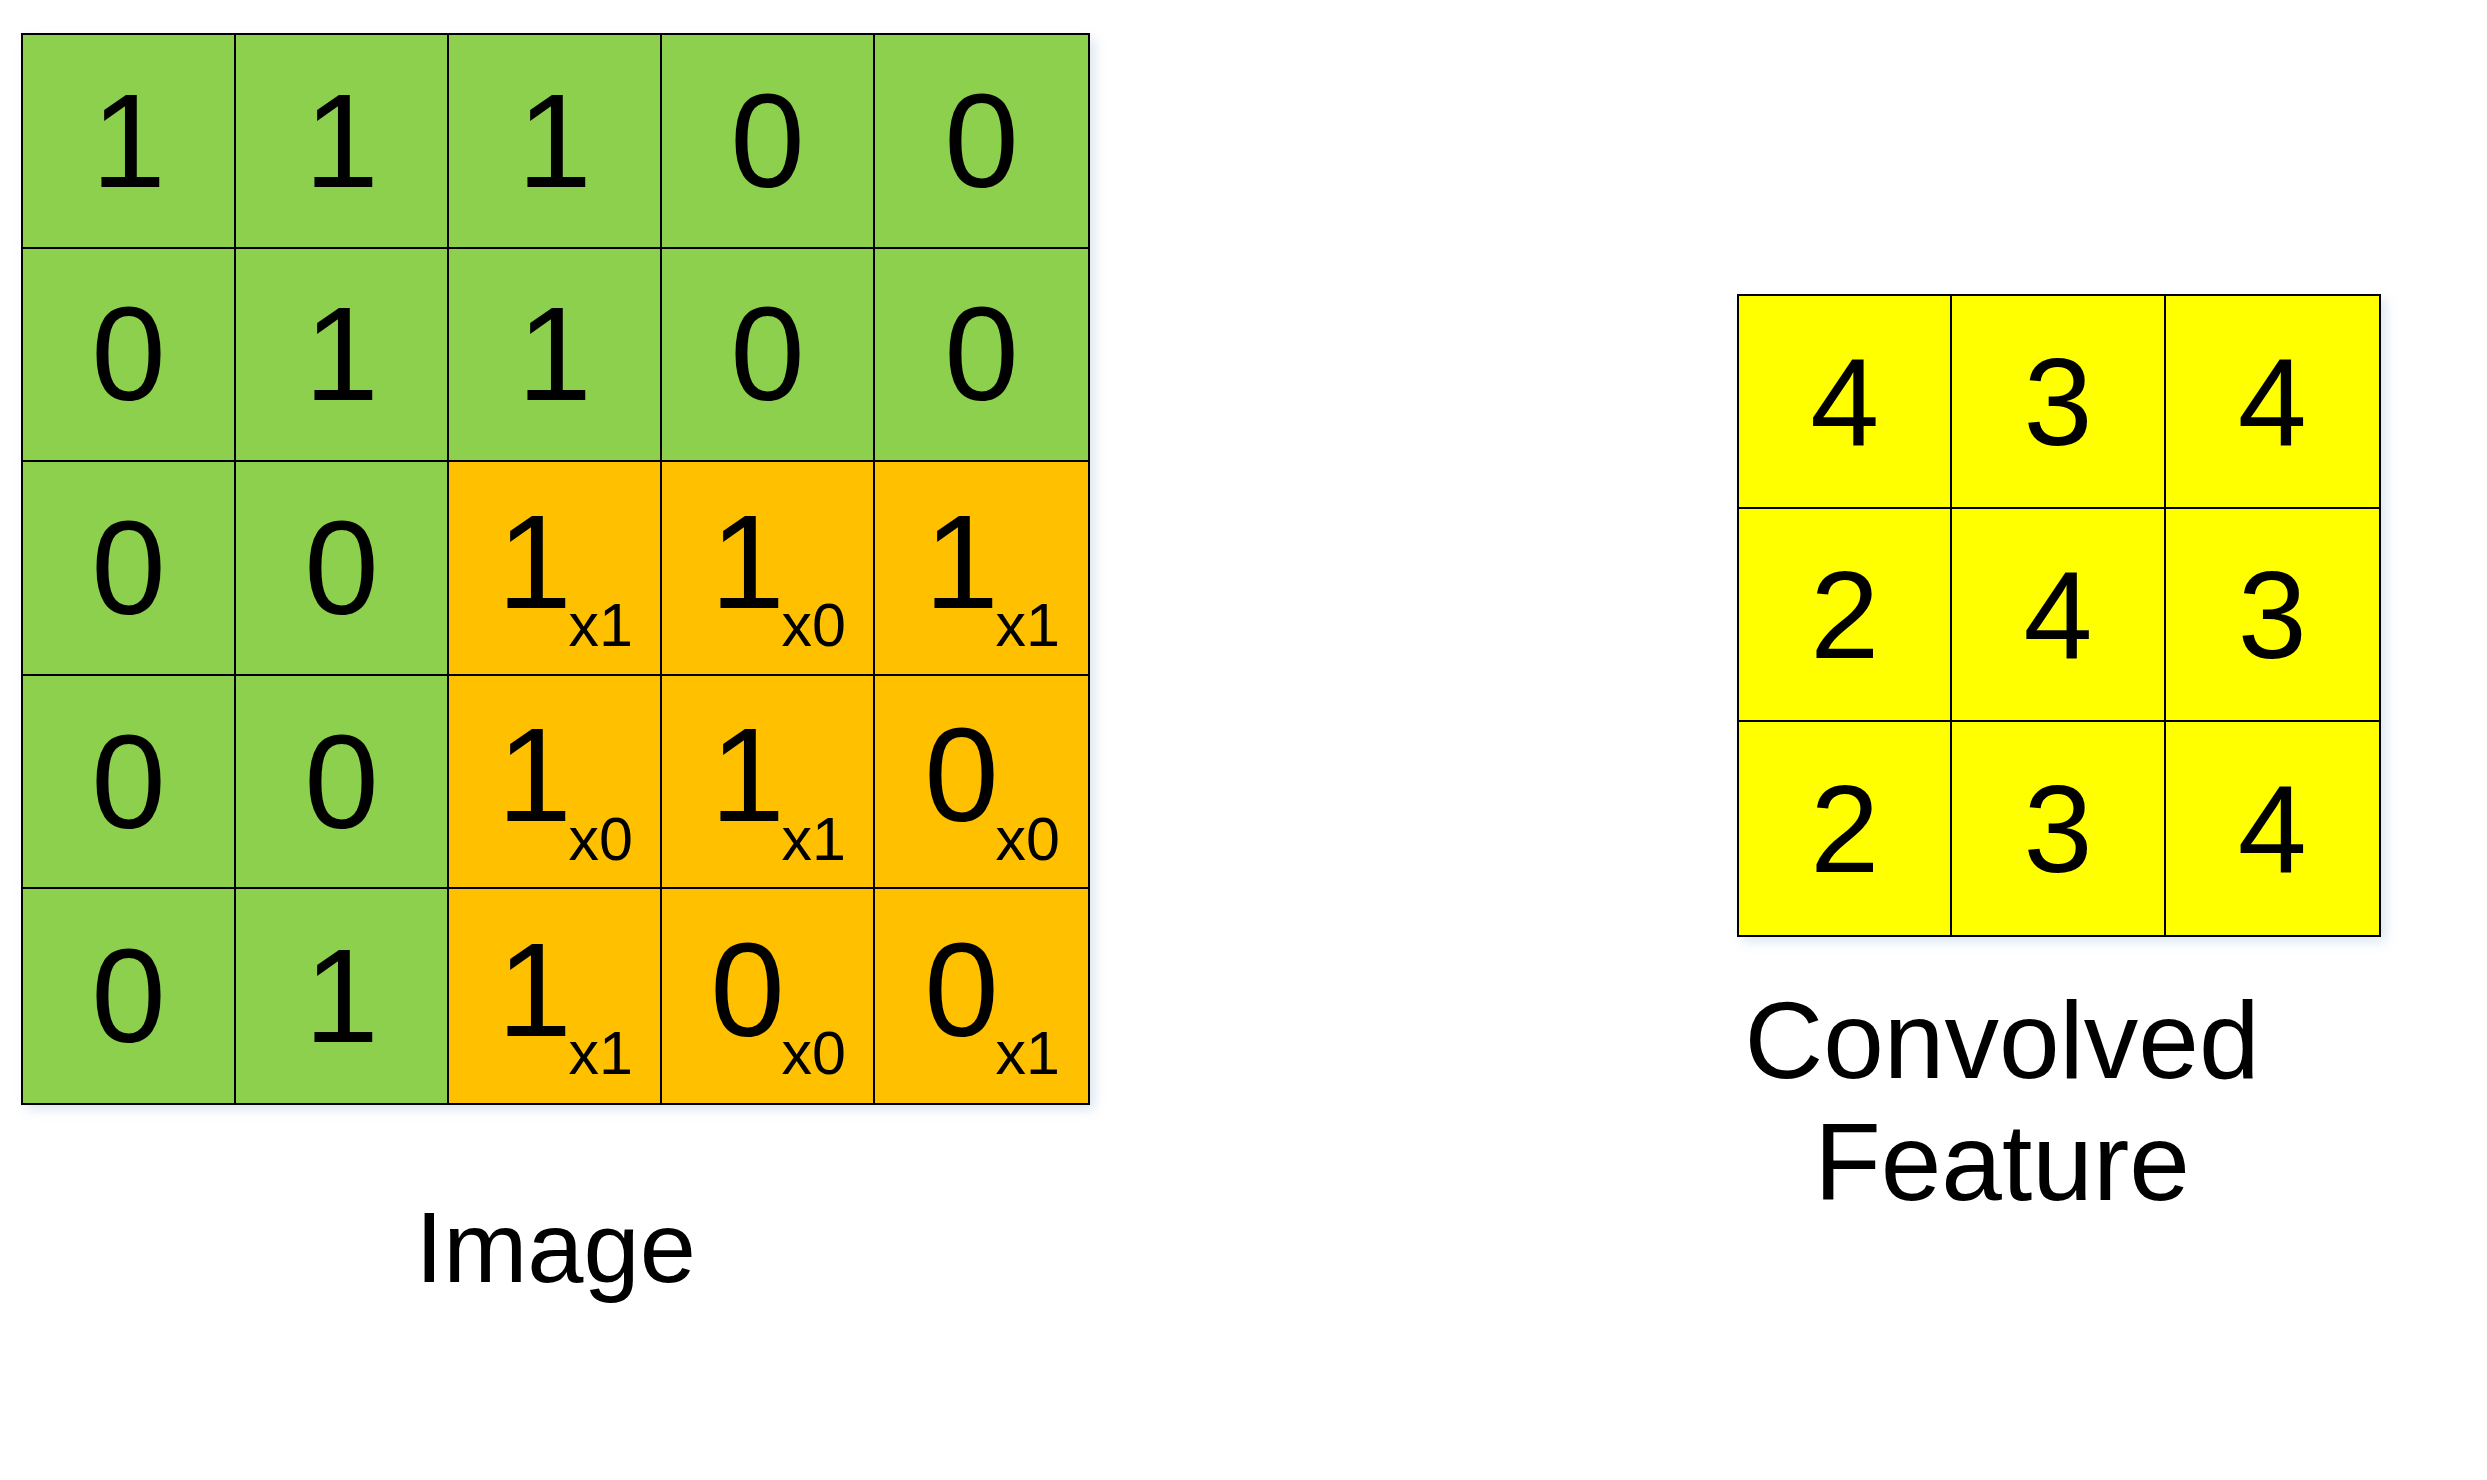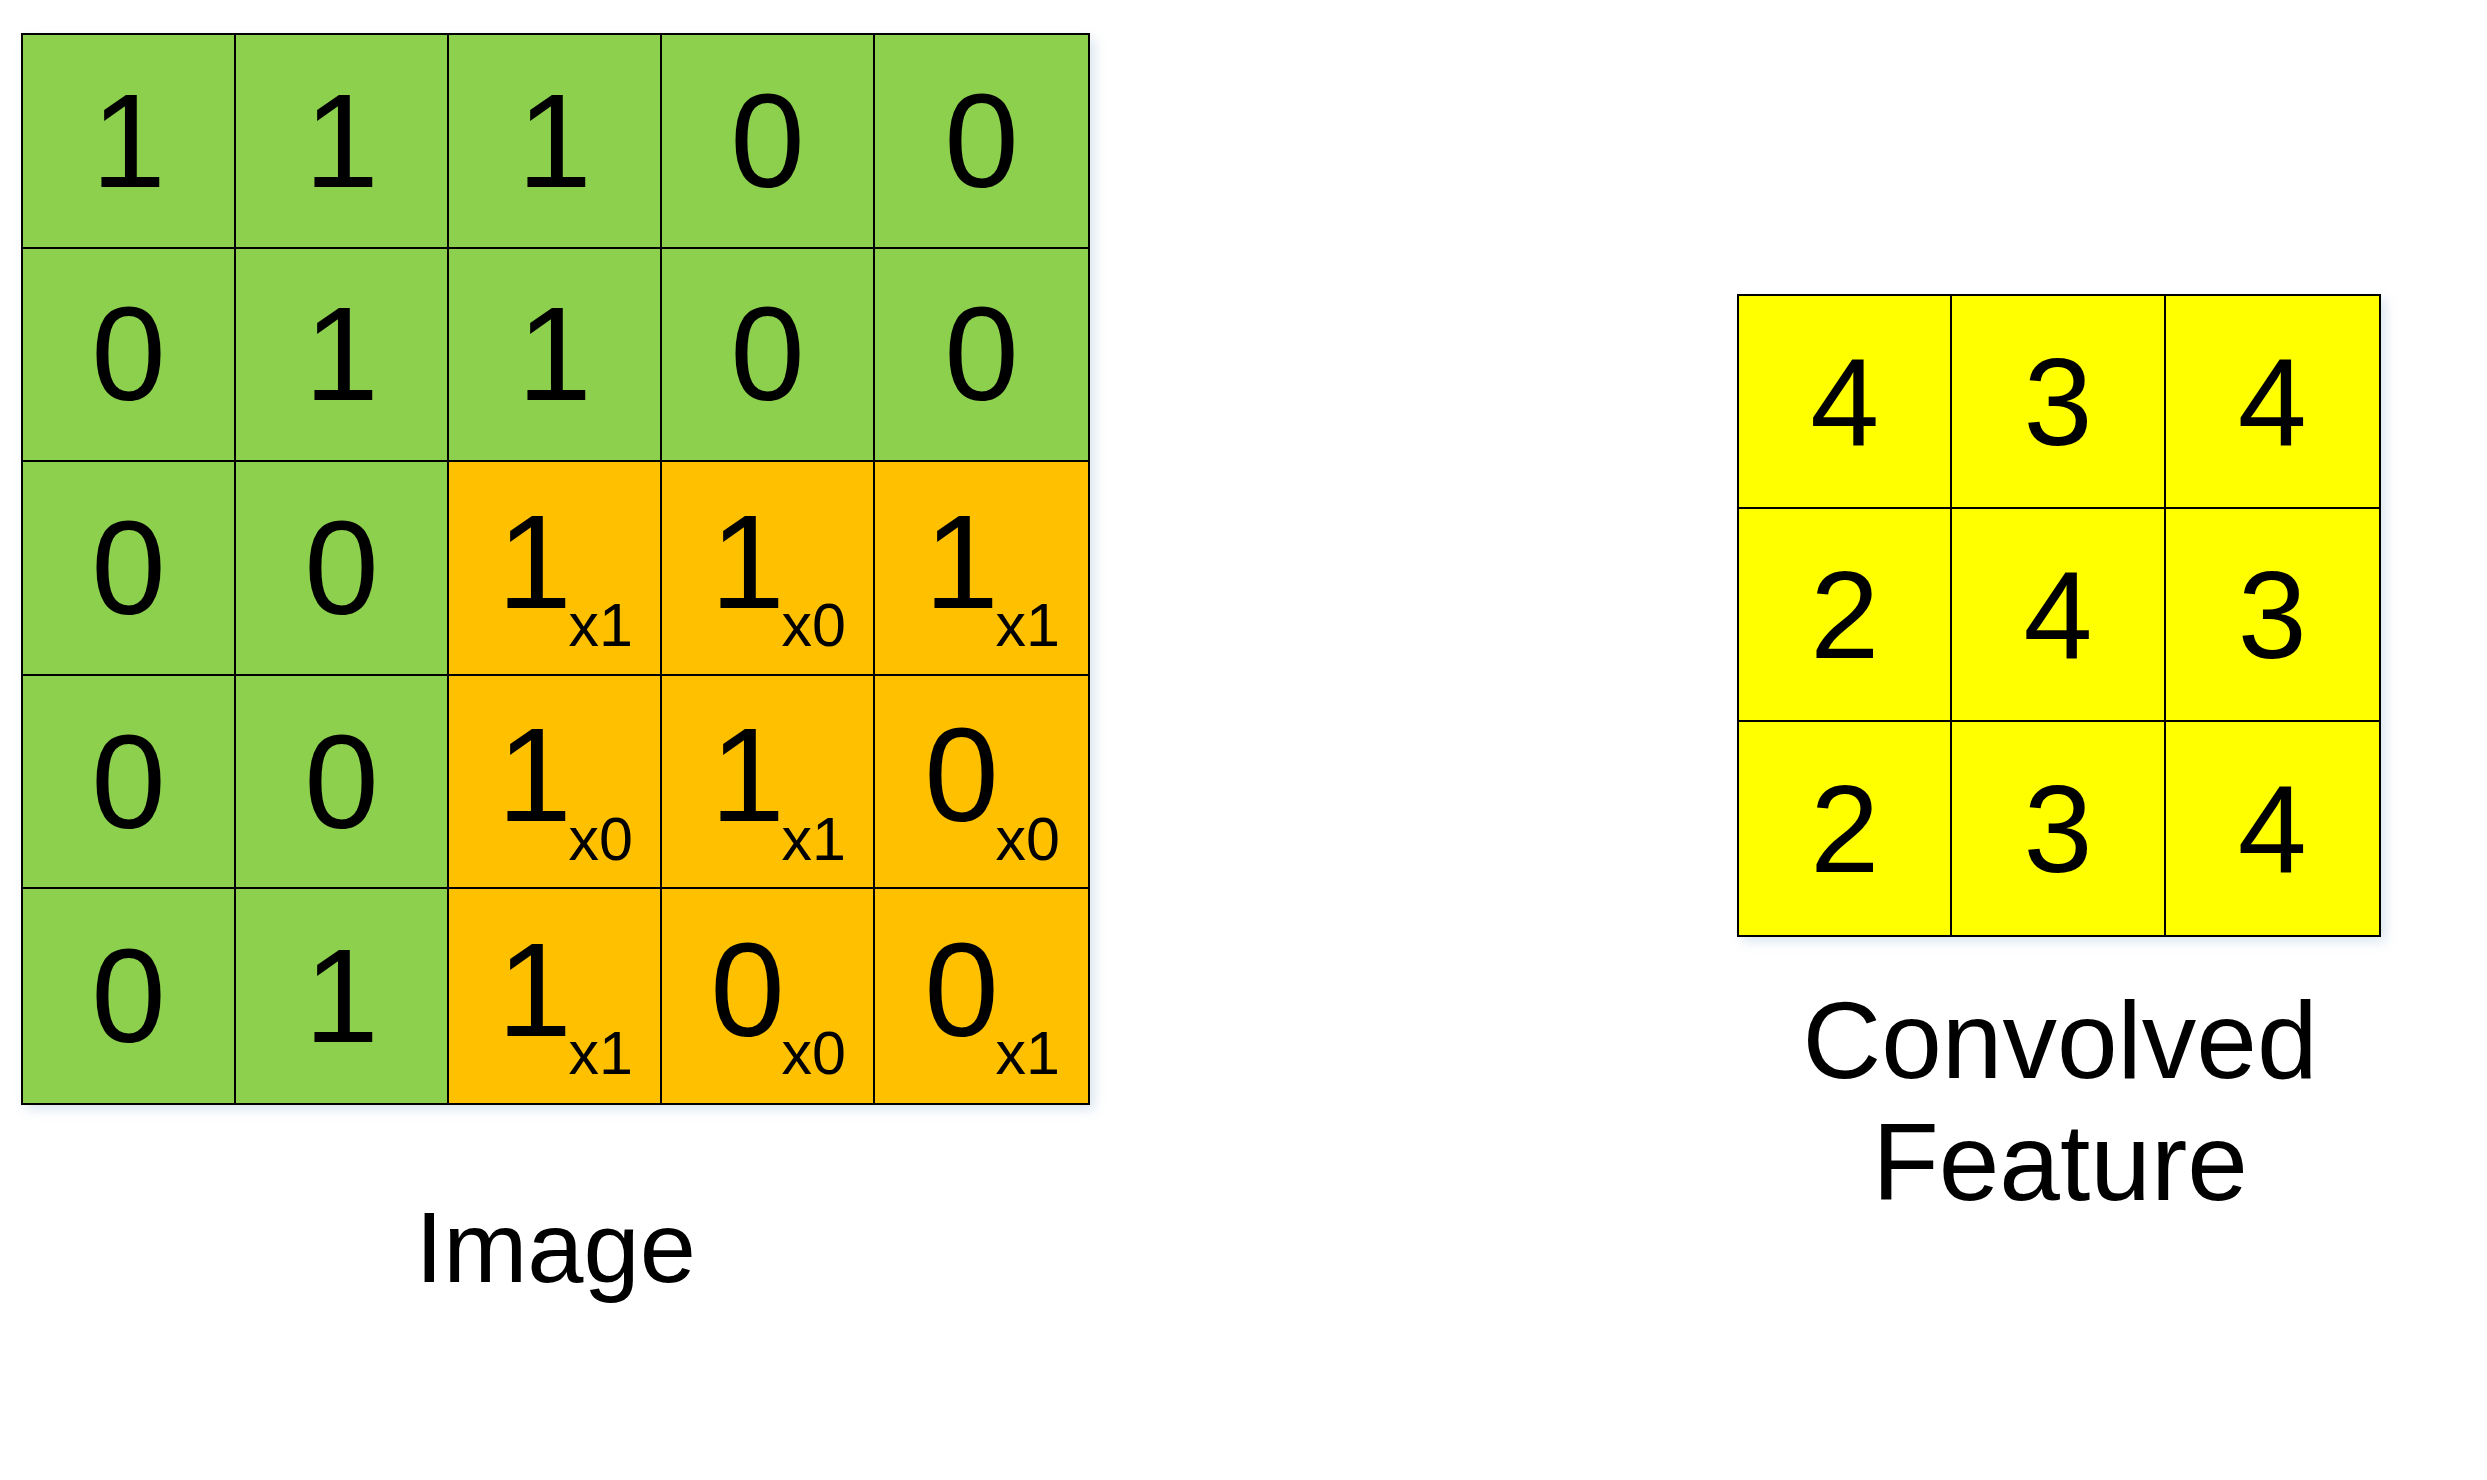--- a/index.html
+++ b/index.html
@@ -110,21 +110,21 @@
     white-space: pre-line;
   }
   #image-caption {
     left: 21px;
     top: 1188px;
     width: 1069px;
     font-size: 101px;
     line-height: 1.18;
   }
   #feature-caption {
-    left: 1648px;
+    left: 1590px;
     top: 979px;
     width: 824px;
     font-size: 109px;
     line-height: 1.12;
   }
 </style>
 </head>
 <body>
 
 <div id="image-matrix">

